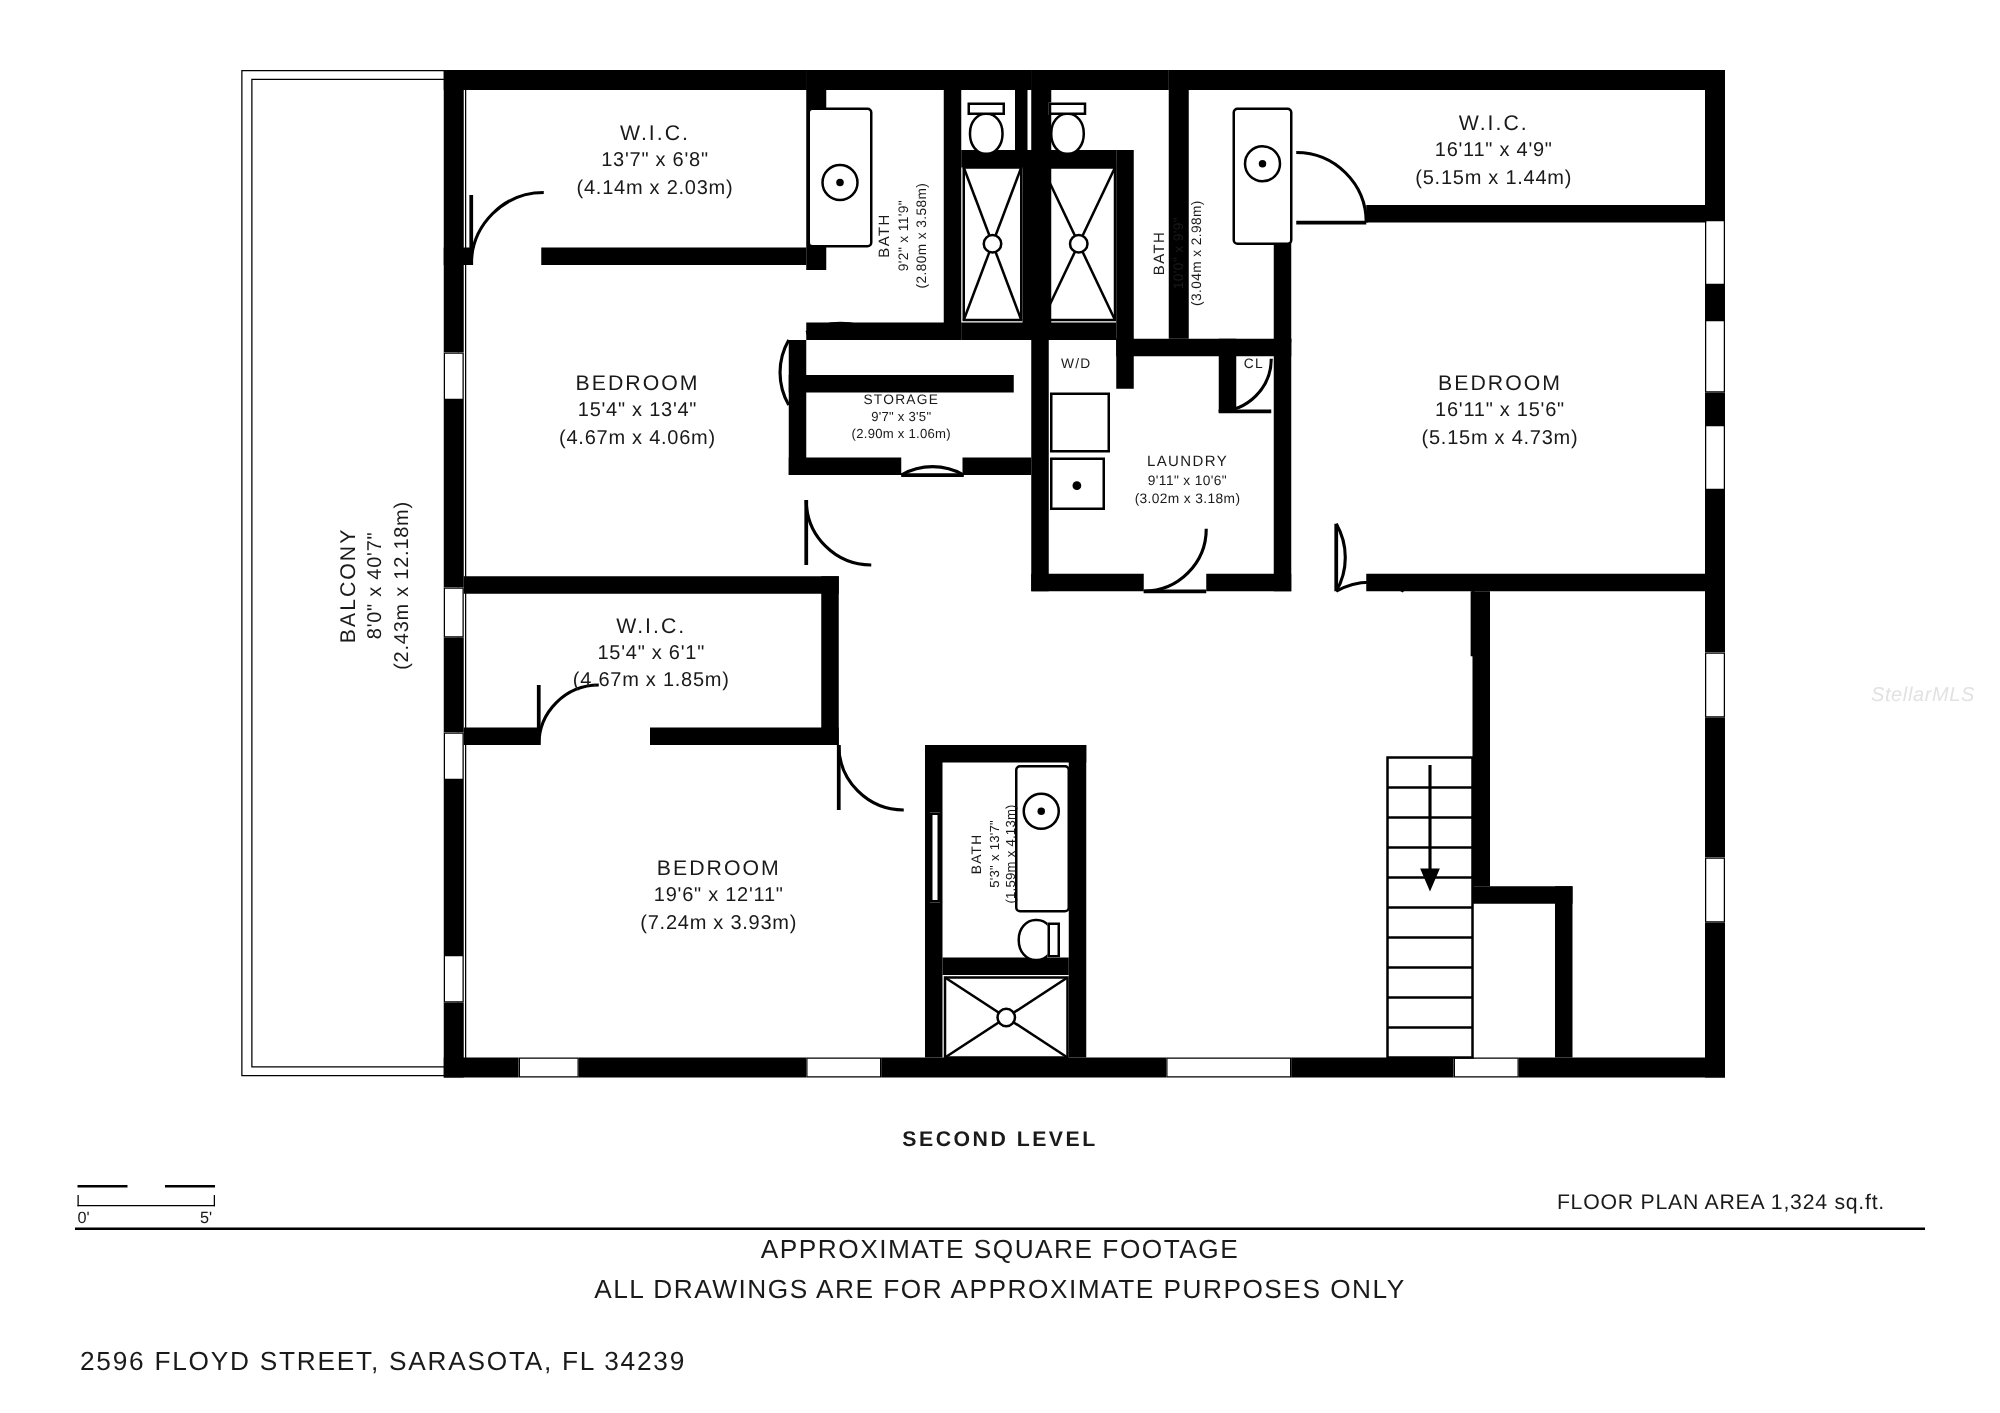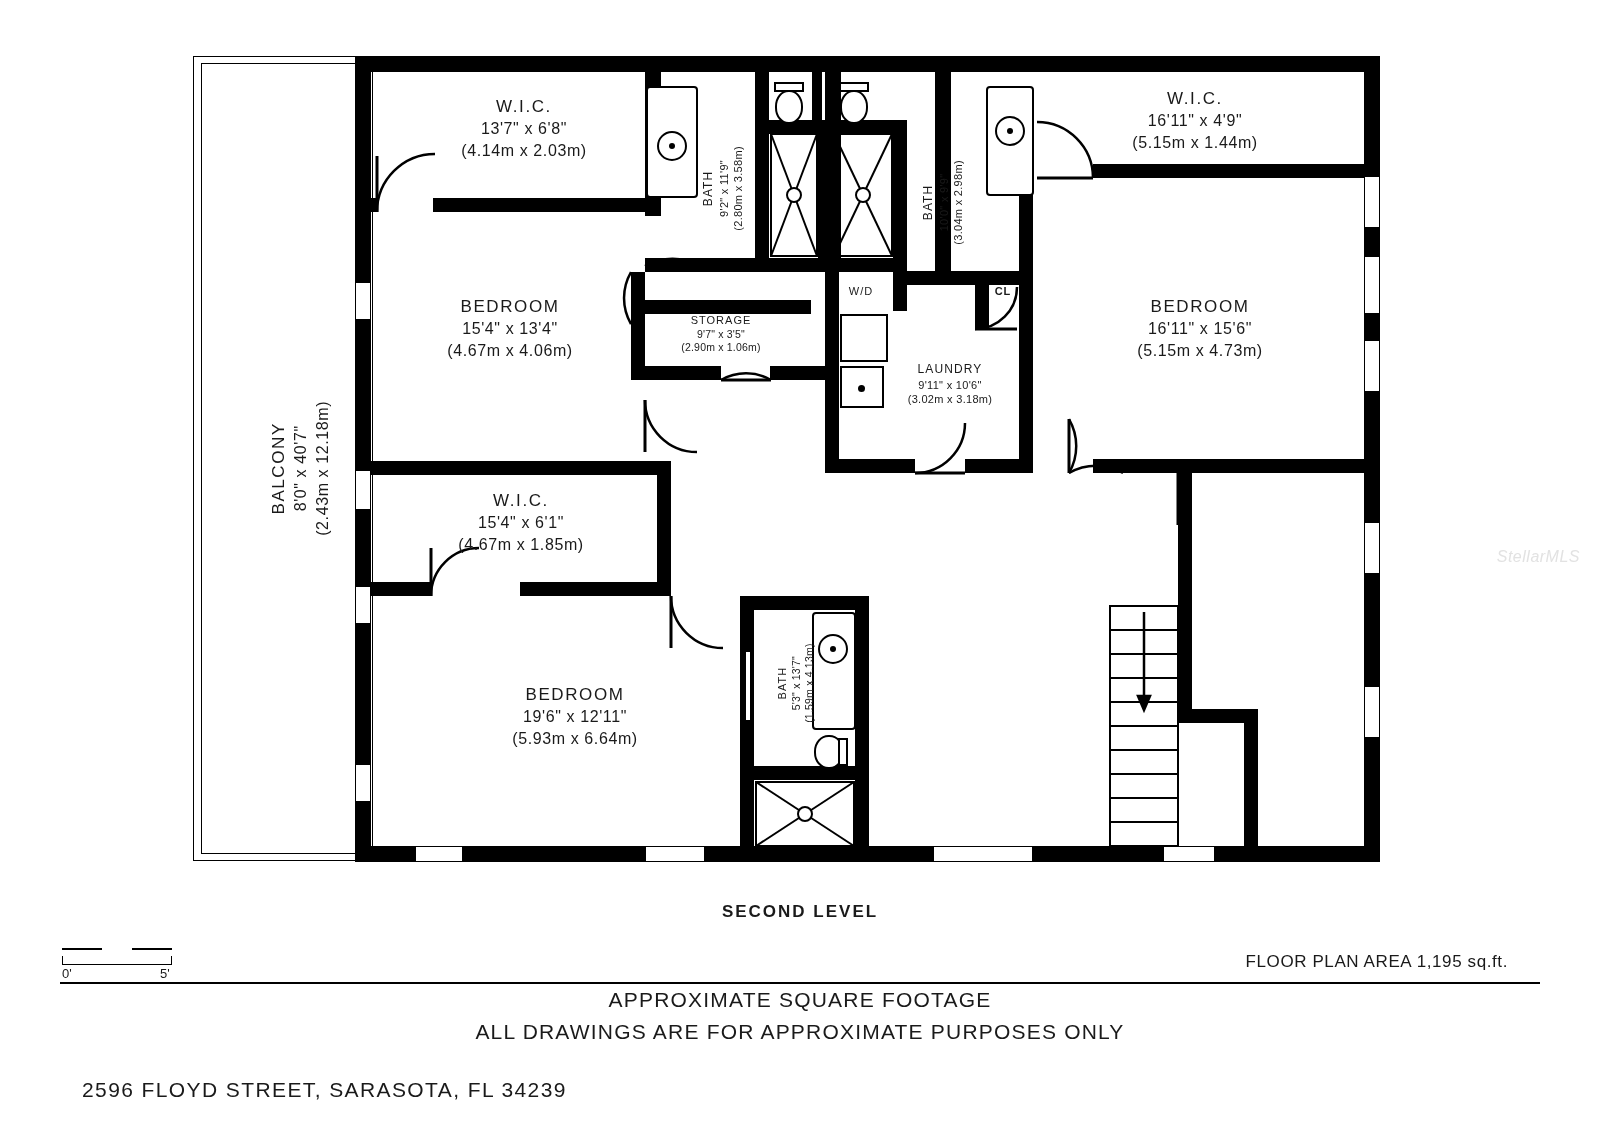--- a/index.html
+++ b/index.html
@@ -26,21 +26,21 @@
   .dot{position:absolute;background:#000;border-radius:50%;}
 
   svg.ov{position:absolute;left:0;top:0;width:1600px;height:1130px;pointer-events:none;}
 
   #footer{position:absolute;left:0;top:890px;width:1600px;}
   .sec-level{position:absolute;top:12px;width:1600px;text-align:center;font-weight:bold;font-size:17px;letter-spacing:2px;}
   .area-txt{position:absolute;right:92px;top:62px;font-size:17px;letter-spacing:.6px;}
   .rule{position:absolute;left:60px;top:92px;width:1480px;height:2px;background:#000;}
   .appx{position:absolute;top:98px;width:1600px;text-align:center;font-size:21px;letter-spacing:1.2px;}
   .illus{position:absolute;top:130px;width:1600px;text-align:center;font-size:21px;letter-spacing:1.2px;}
-  .addr{position:absolute;left:64px;top:1078px;font-size:21px;letter-spacing:1.4px;margin-left:18px;}
+  .addr{position:absolute;left:64px;top:1078px;font-size:21px;letter-spacing:1.4px;}
 
   .scale-wrap{position:absolute;left:62px;top:948px;}
   .scale-bar{position:absolute;left:0;top:8px;width:110px;height:9px;border:1px solid #000;border-top:none;box-sizing:border-box;}
   .scale-tick{position:absolute;top:0px;width:40px;height:2px;background:#000;}
   .scale-0{position:absolute;left:0;top:18px;font-size:13px;}
   .scale-5{position:absolute;left:98px;top:18px;font-size:13px;}
 
   .wm{position:absolute;right:20px;top:548px;font-size:16px;color:#e2e2e2;letter-spacing:.5px;font-style:italic;}
 </style>
 </head>
@@ -264,21 +264,21 @@
 
   <div class="lbl" style="left:396px;top:490px;width:250px;">
     <div class="ttl">W.I.C.</div>
     <div class="dim">15'4" x 6'1"</div>
     <div class="dim">(4.67m x 1.85m)</div>
   </div>
 
   <div class="lbl" style="left:450px;top:684px;width:250px;">
     <div class="ttl">BEDROOM</div>
     <div class="dim">19'6" x 12'11"</div>
-    <div class="dim">(5.93m x 6.64m)</div>
+    <div class="dim">(7.24m x 3.93m)</div>
   </div>
 
   <div class="lbl small vert" style="left:638px;top:166px;width:170px;">
     <div class="ttl">BATH</div>
     <div class="dim">9'2" x 11'9"</div>
     <div class="dim">(2.80m x 3.58m)</div>
   </div>
 
   <div class="lbl small vert" style="left:858px;top:180px;width:170px;">
     <div class="ttl">BATH</div>
@@ -295,21 +295,21 @@
   <div class="lbl small" style="left:870px;top:362px;width:160px;">
     <div class="ttl">LAUNDRY</div>
     <div class="dim">9'11" x 10'6"</div>
     <div class="dim">(3.02m x 3.18m)</div>
   </div>
 
   <div class="lbl tiny" style="left:831px;top:284px;width:60px;">
     <div class="ttl">W/D</div>
   </div>
 
-  <div class="lbl tiny" style="left:980px;top:284px;width:46px;font-weight:bold;">
+  <div class="lbl tiny" style="left:980px;top:284px;width:46px;">
     <div class="ttl">CL</div>
   </div>
 
   <div class="lbl" style="left:1070px;top:88px;width:250px;">
     <div class="ttl">W.I.C.</div>
     <div class="dim">16'11" x 4'9"</div>
     <div class="dim">(5.15m x 1.44m)</div>
   </div>
 
   <div class="lbl" style="left:1075px;top:296px;width:250px;">
@@ -324,21 +324,21 @@
     <div class="ttl">BATH</div>
     <div class="dim">5'3" x 13'7"</div>
     <div class="dim">(1.59m x 4.13m)</div>
   </div>
 
   <div class="wm">StellarMLS</div>
 </div>
 
 <div id="footer">
   <div class="sec-level">SECOND LEVEL</div>
-  <div class="area-txt">FLOOR PLAN AREA 1,195 sq.ft.</div>
+  <div class="area-txt">FLOOR PLAN AREA 1,324 sq.ft.</div>
   <div class="rule"></div>
   <div class="appx">APPROXIMATE SQUARE FOOTAGE</div>
   <div class="illus">ALL DRAWINGS ARE FOR APPROXIMATE PURPOSES ONLY</div>
 </div>
 
 <div class="scale-wrap">
   <div class="scale-tick" style="left:0;"></div>
   <div class="scale-tick" style="left:70px;"></div>
   <div class="scale-bar"></div>
   <div class="scale-0">0'</div>

